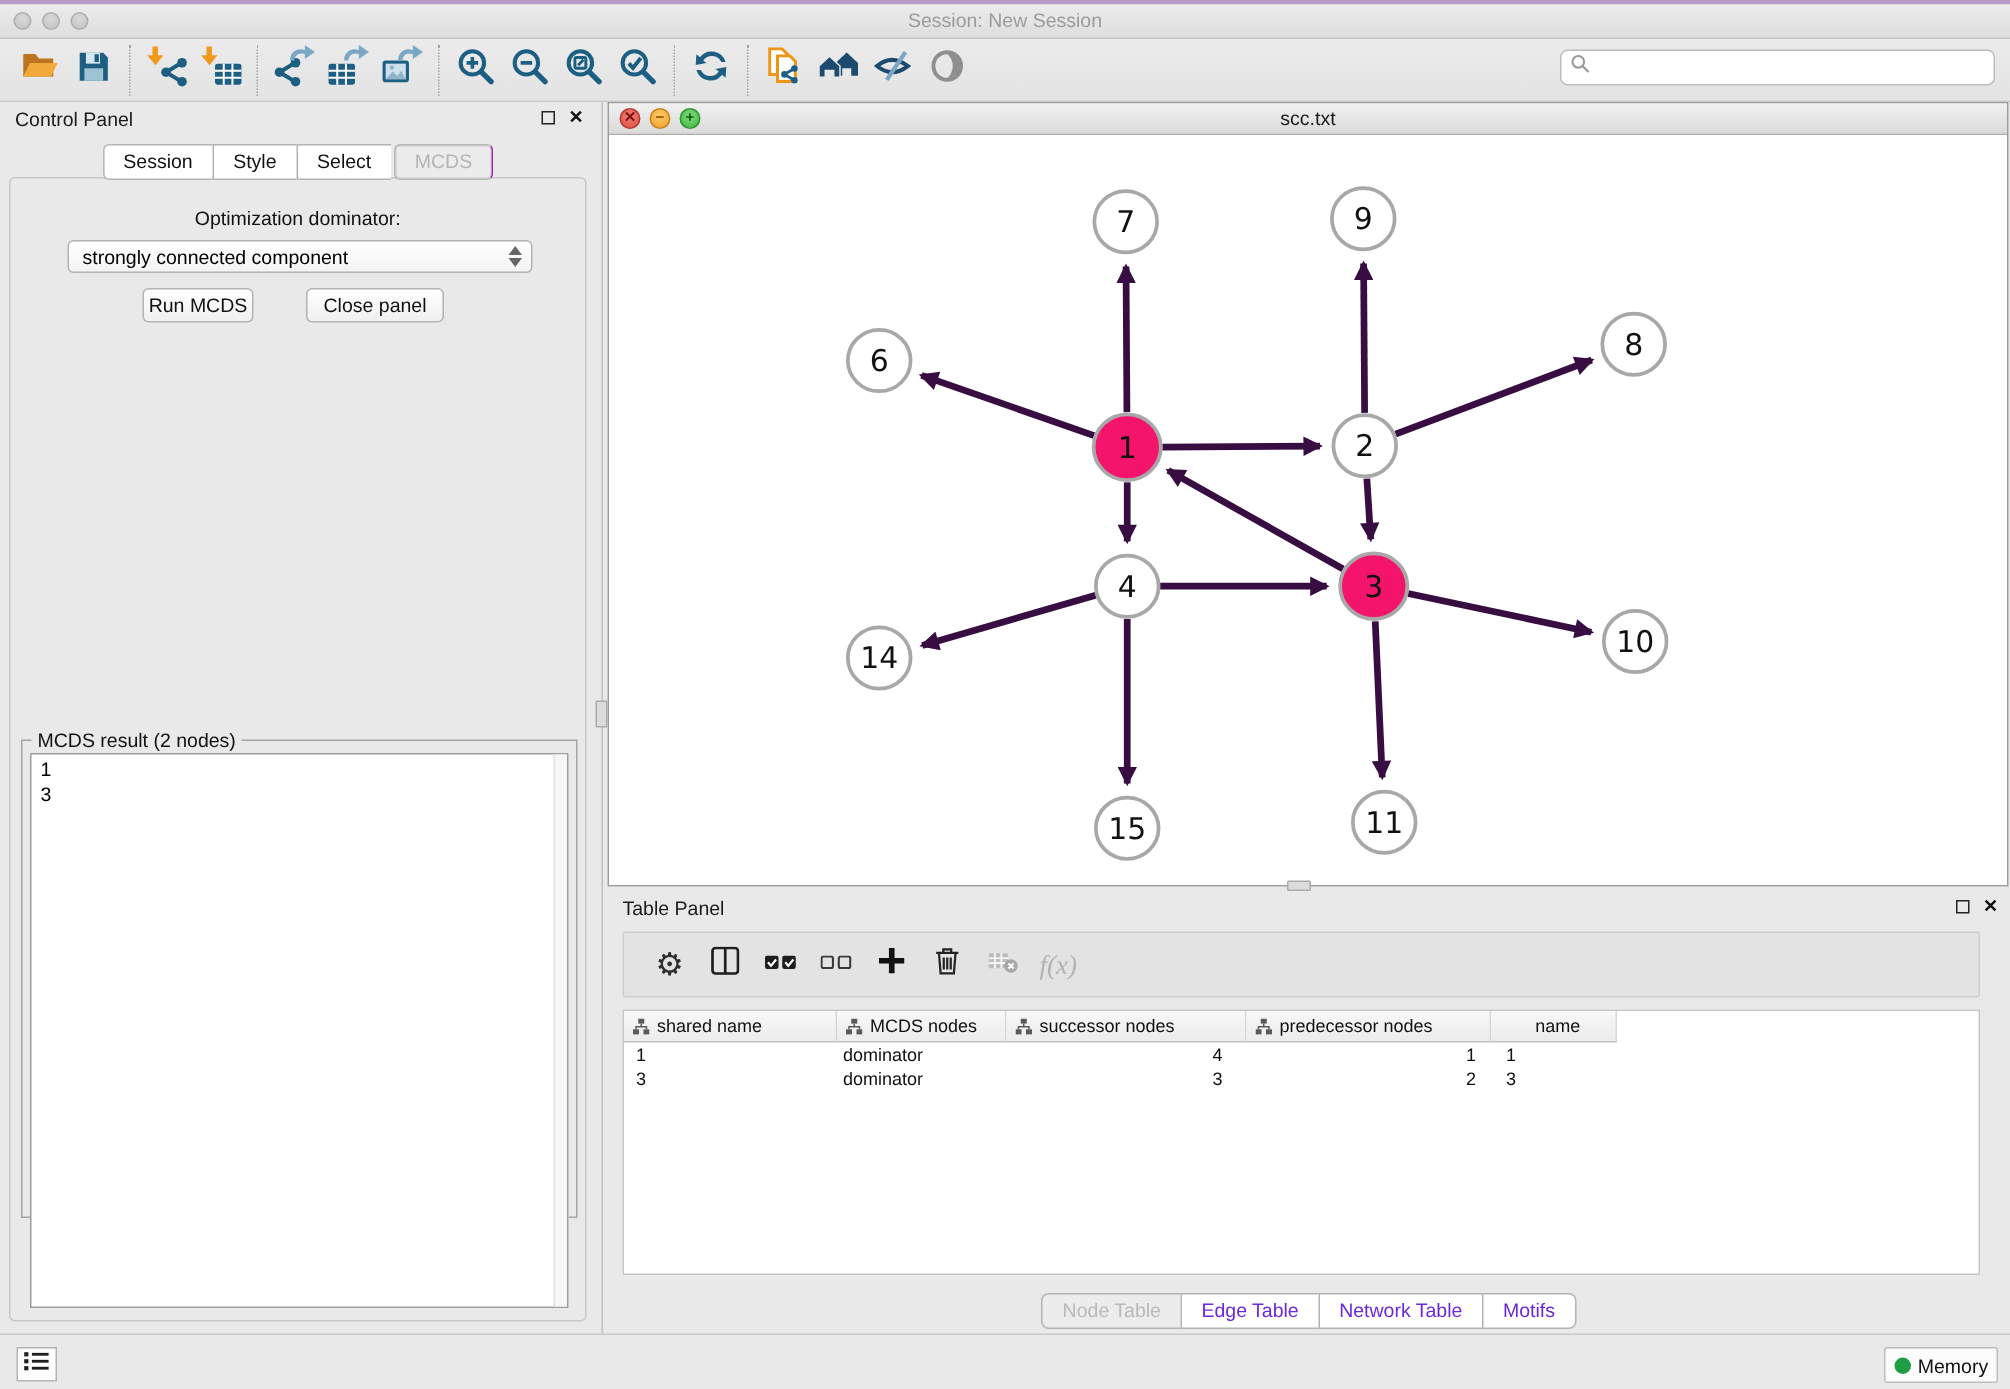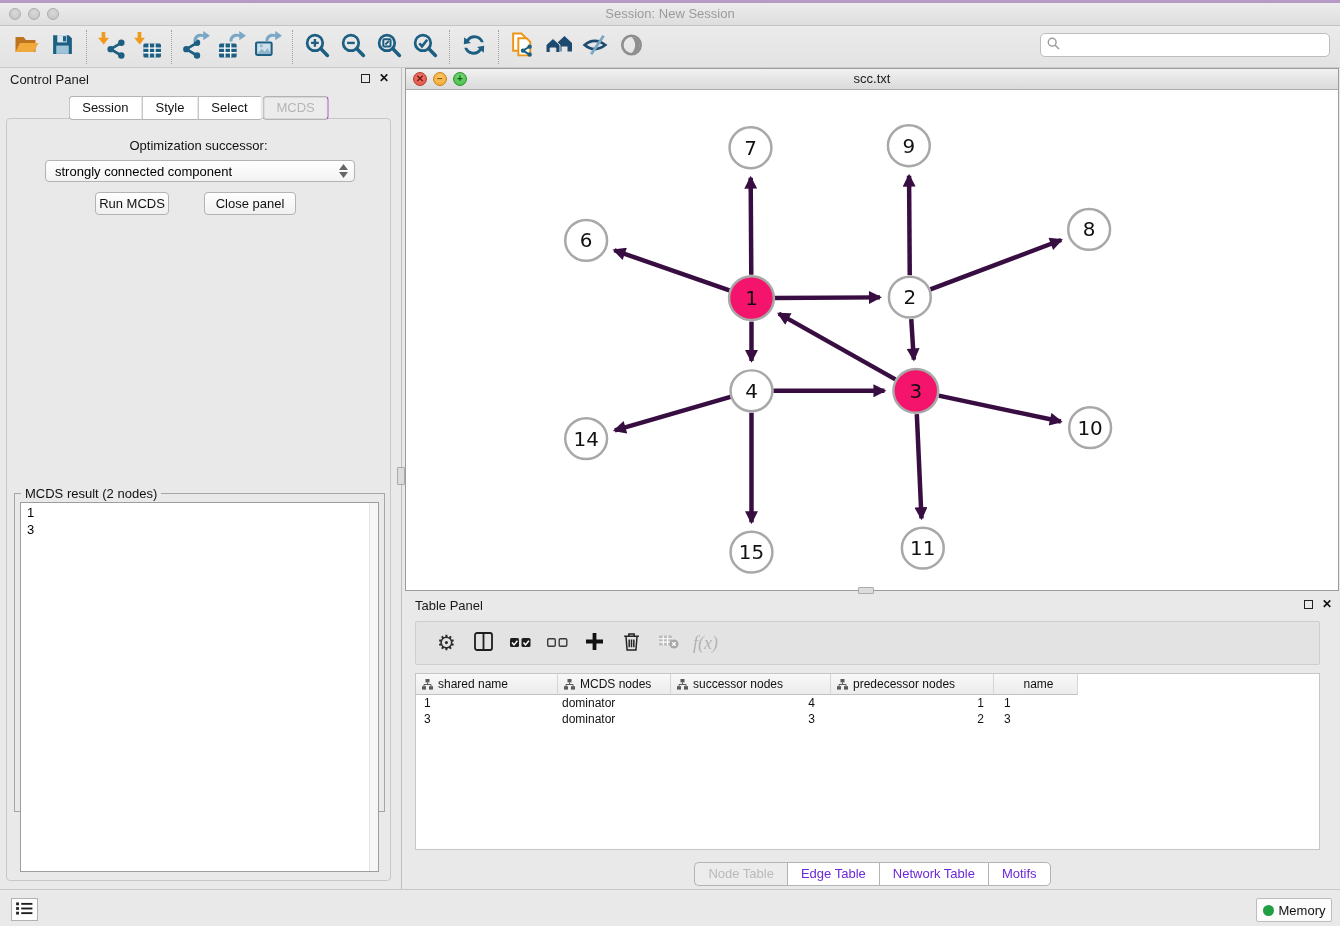--- a/index.html
+++ b/index.html
@@ -288,21 +288,21 @@
     <span class="float-icon"></span>
     <span class="close-icon">✕</span>
   </div>
   <div id="cp-tabs">
       <div class="cp-tab">Session</div>
       <div class="cp-tab">Style</div>
       <div class="cp-tab">Select</div>
       <div class="cp-tab selected">MCDS</div>
     </div>
   <div id="cp-content">
-    <div id="opt-label">Optimization successor:</div>
+    <div id="opt-label">Optimization dominator:</div>
     <div id="opt-select">
       <span>strongly connected component</span>
       <span class="stepper">
         <svg width="9" height="6" viewBox="0 0 9 6">
             <path d="M4.5 0 L9 6 H0z" fill="#666"></path>
           </svg>
         <svg width="9" height="6" viewBox="0 0 9 6">
             <path d="M4.5 6 L0 0 H9z" fill="#666"></path>
           </svg>
       </span>

